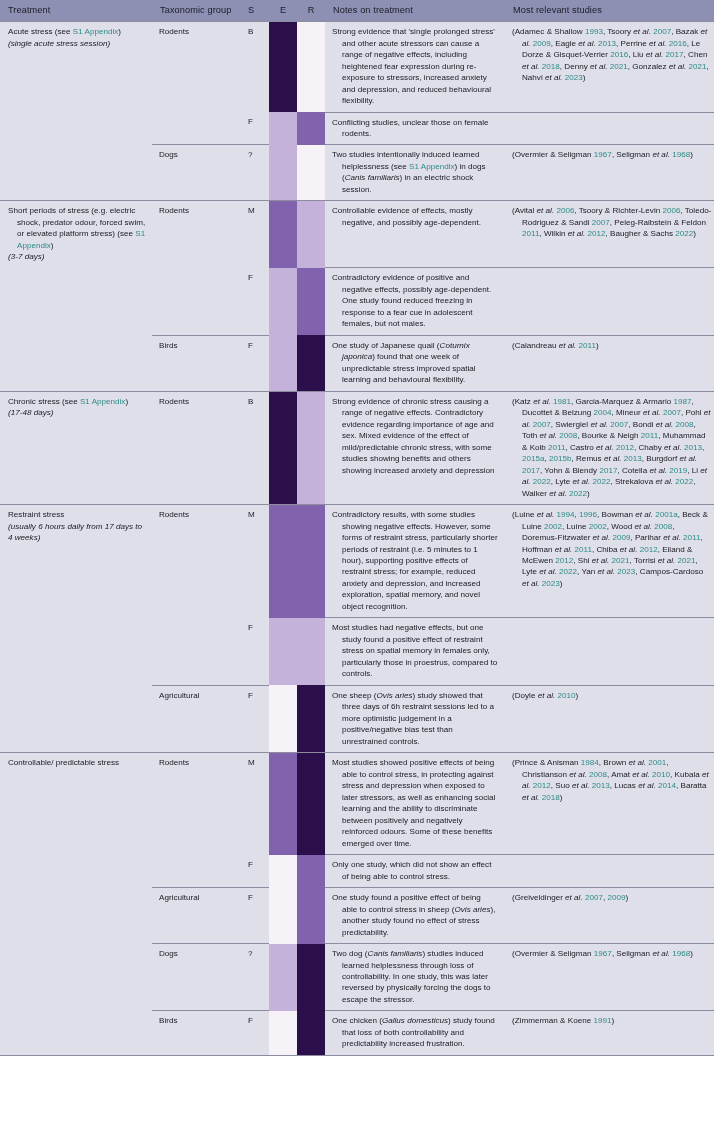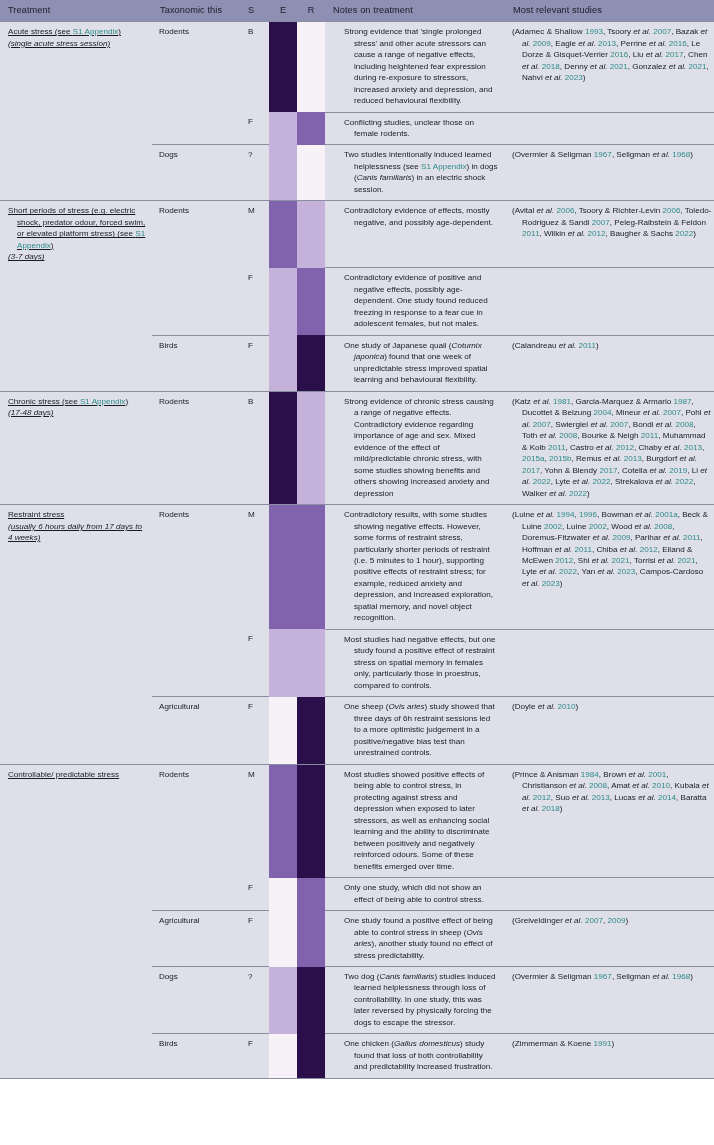--- a/index.html
+++ b/index.html
@@ -48,32 +48,31 @@
     line-height:1.42;
     color:#1a1a22;
     vertical-align:top;
     padding:4px 7px 5px 7px;
     background:#dedfe9;
     border:none;
   }
   td.treat{
     padding-left:8px;
     padding-right:6px;
-    text-decoration:underline;
   }
   td.treat .hang{
     padding-left:9px;
     text-indent:-9px;
   }
   td.treat .sub{font-style:italic;display:block;margin-top:0px;}
   td.tax{padding-left:7px;}
   td.sx{text-align:left;padding-left:8px;}
   td.swatch{padding:0;font-size:0;line-height:0;}
   td.notes{
-    padding-left:19px;padding-right:7px;
+    padding-left:7px;padding-right:7px;
   }
   td.notes .hang, td.studies .hang{
     padding-left:10px;
     text-indent:-10px;
   }
   td.studies{padding-left:7px;padding-right:2px;}
 
   .ref{color:#2e8b87;}
   .lnk{color:#2e8b87;}
   .it{font-style:italic;}
@@ -99,21 +98,21 @@
         <col class="c-tax">
         <col class="c-s">
         <col class="c-e">
         <col class="c-r">
         <col class="c-notes">
         <col class="c-studies">
   </colgroup>
   <thead>
     <tr>
       <th>Treatment</th>
-      <th>Taxonomic this</th>
+      <th>Taxonomic group</th>
       <th>S</th>
       <th class="ctr">E</th>
       <th class="ctr">R</th>
       <th>Notes on treatment</th>
       <th>Most relevant studies</th>
     </tr>
   </thead>
   <tbody id="tbody">
         <tr class="topline">
           <td class="treat">
@@ -160,21 +159,21 @@
         <tr class="sep-major">
           <td class="treat">
             <div class="hang">Short periods of stress (e.g. electric shock, predator odour, forced swim, or elevated platform stress) (see <span class="lnk">S1 Appendix</span>)</div>
             <span class="sub">(3-7 days)</span>
           </td>
           <td class="tax">Rodents</td>
           <td class="sx">M</td>
           <td class="swatch" style="background:#8162ac"></td>
           <td class="swatch" style="background:#c5b2da"></td>
           <td class="notes">
-            <div class="hang">Contradictory evidence of effects, mostly negative, and possibly age-dependent.</div>
+            <div class="hang">Controllable evidence of effects, mostly negative, and possibly age-dependent.</div>
           </td>
           <td class="studies">
             <div class="hang">(Avital <span class="it">et al.</span> <span class="ref">2006</span>, Tsoory &amp; Richter-Levin <span class="ref">2006</span>, Toledo-Rodriguez &amp; Sandi <span class="ref">2007</span>, Peleg-Raibstein &amp; Feldon <span class="ref">2011</span>, Wilkin <span class="it">et al.</span> <span class="ref">2012</span>, Baugher &amp; Sachs <span class="ref">2022</span>)</div>
           </td>
         </tr>
         <tr class="row-sub">
           <td class="treat"></td>
           <td class="tax"></td>
           <td class="sx">F</td>
           <td class="swatch" style="background:#c5b2da"></td>

